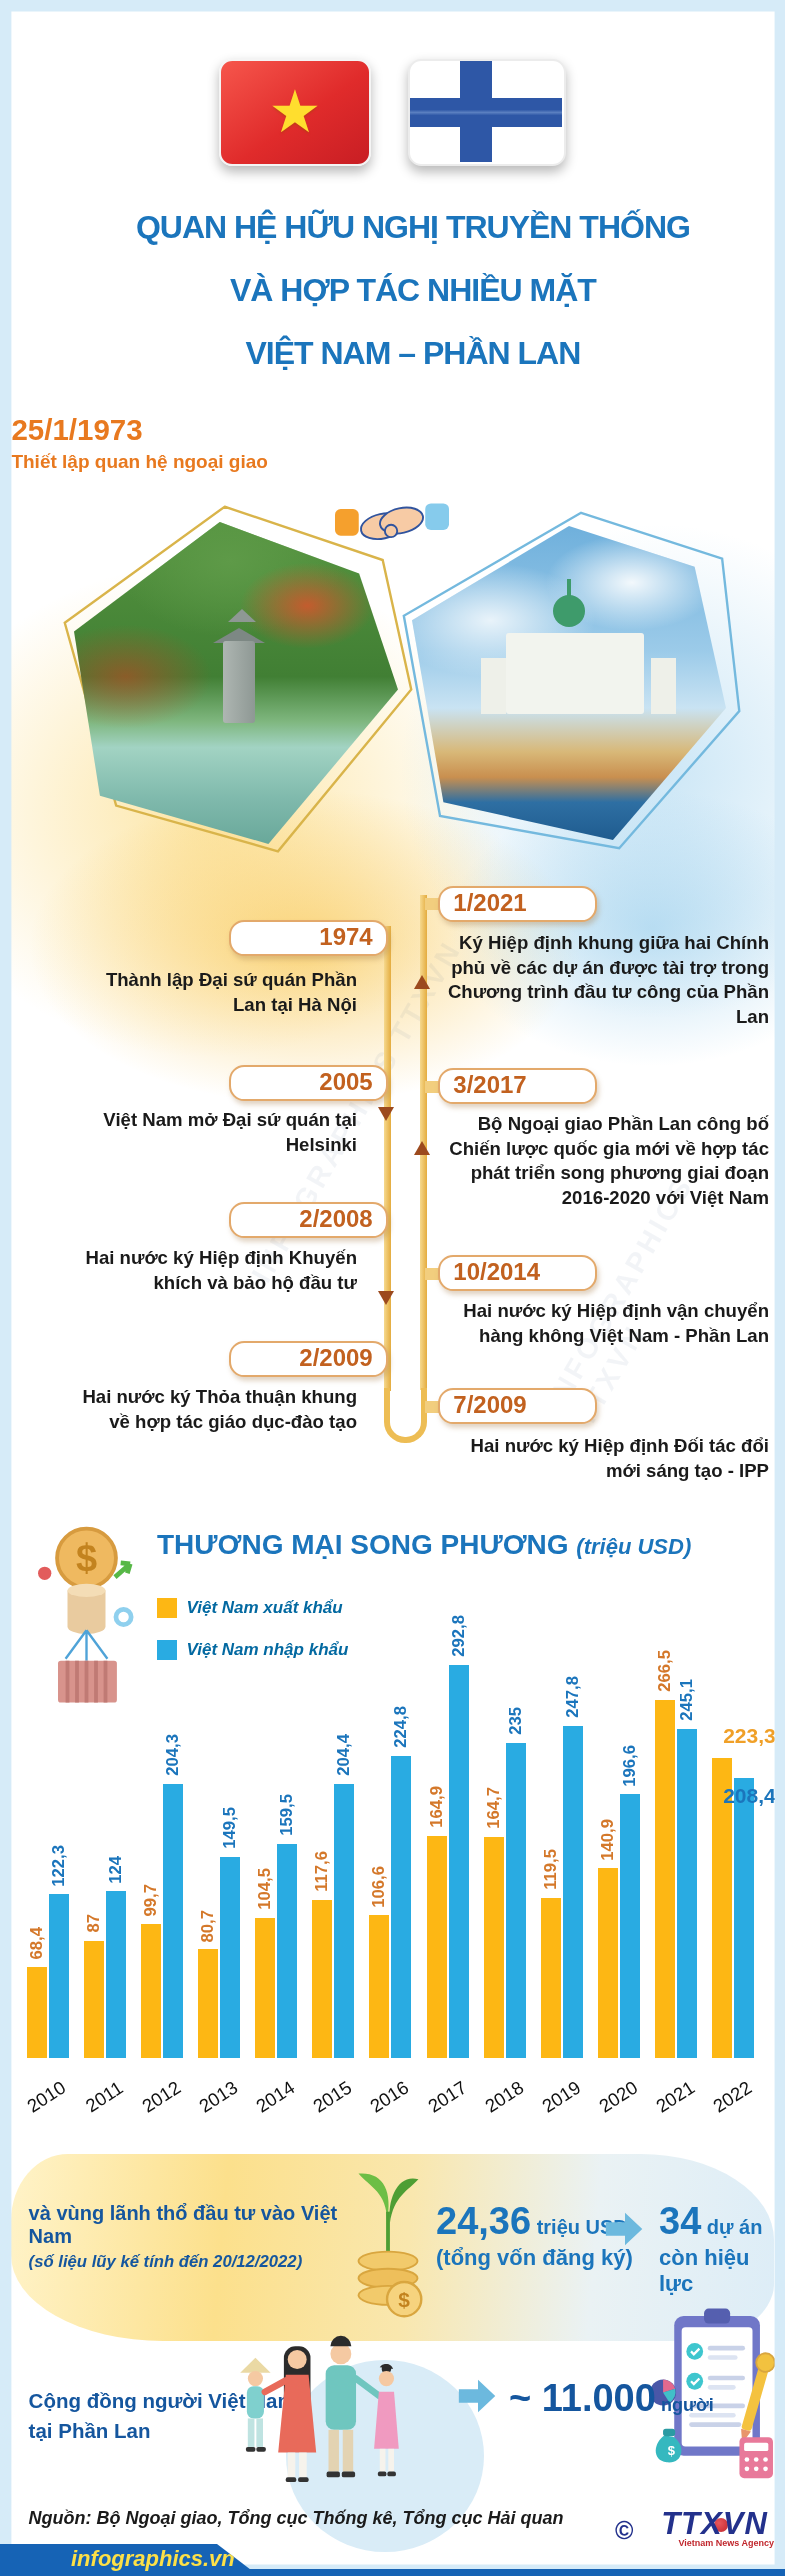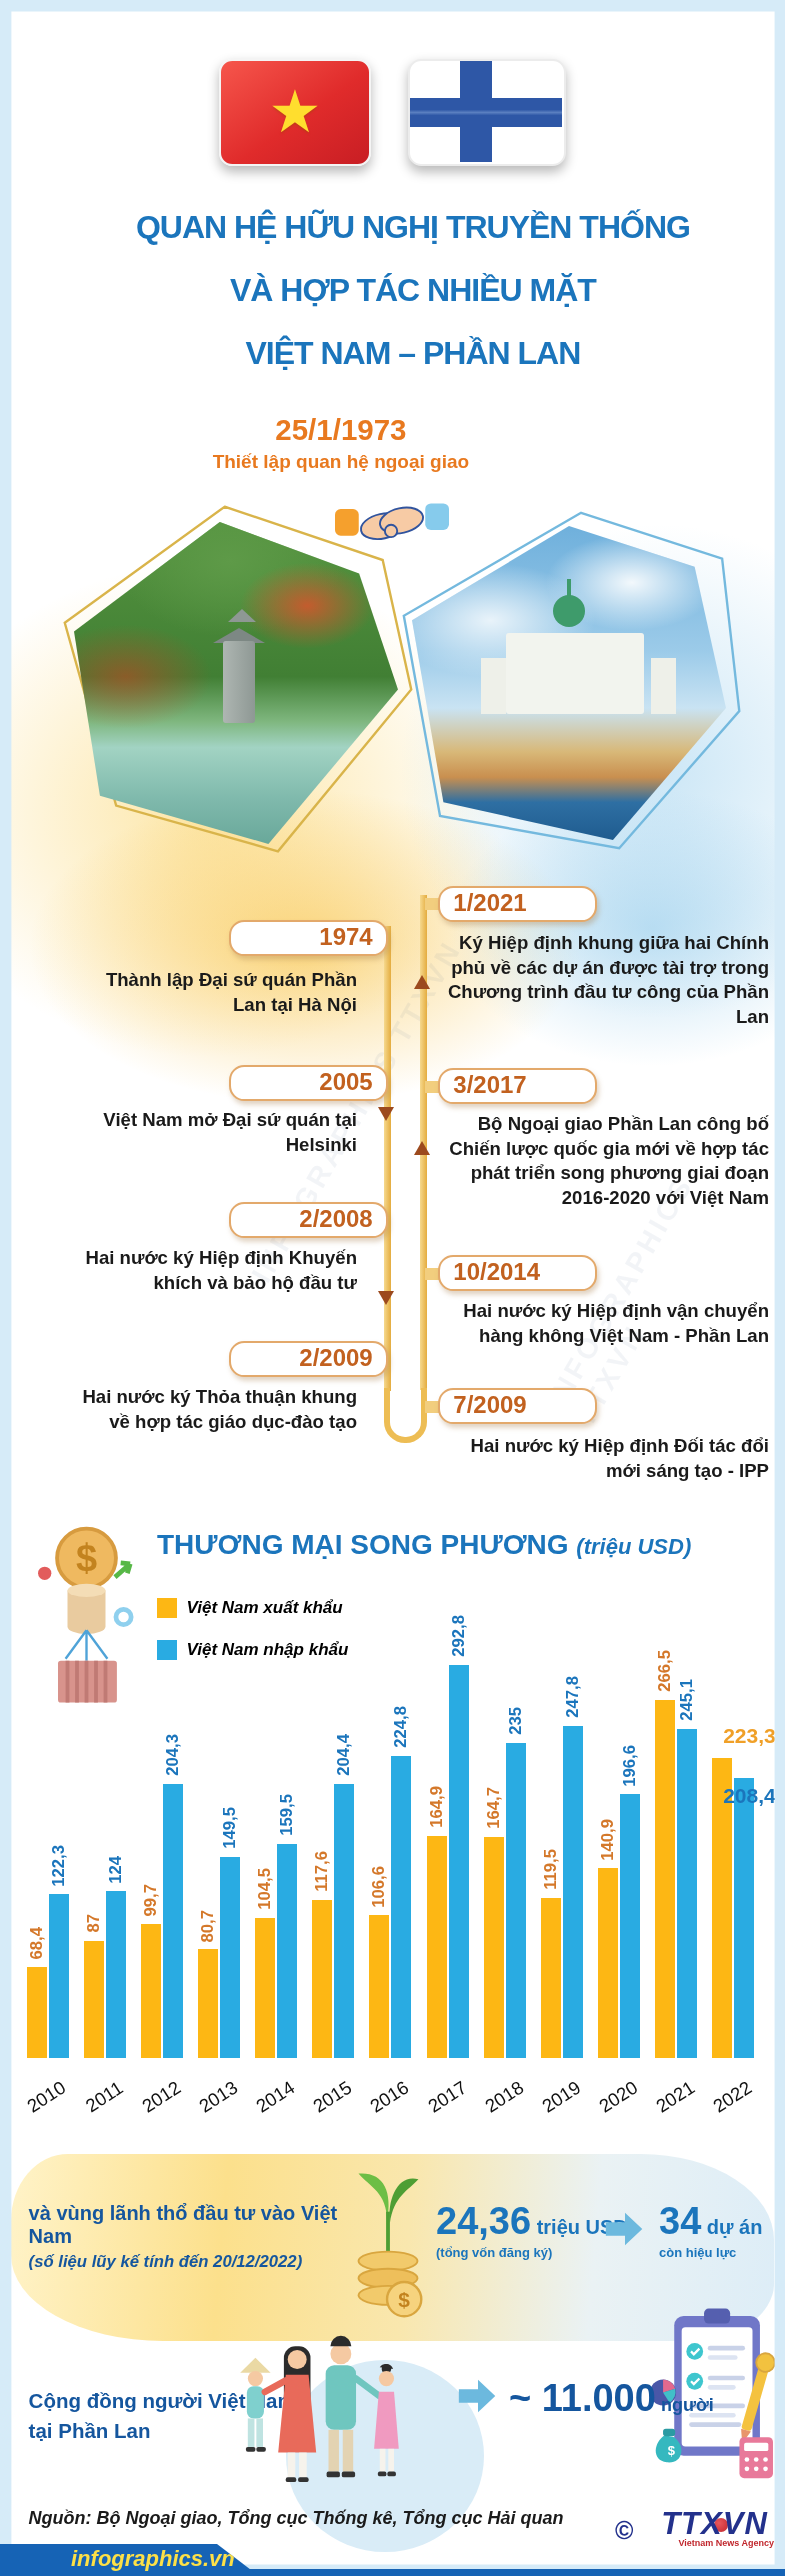--- a/index.html
+++ b/index.html
@@ -19,21 +19,21 @@
   .flag{position:absolute;top:59px;border-radius:13.3px;box-shadow:0 5.7px 11.4px rgba(0,0,0,.28);z-index:2;}
   .flag-vn{left:219px;width:152px;height:107px;background:linear-gradient(145deg,#f6564c 0%,#e02b2b 55%,#c81e24 100%);
            display:flex;align-items:center;justify-content:center;border:2.9px solid #f4f4f4;}
   .flag-vn .star{font-size:59px;color:#ffde2e;line-height:1;text-shadow:0 1.9px 1.9px rgba(150,80,0,.35);}
   .flag-fi{left:408px;width:158px;height:107px;background:#fff;border:2.9px solid #ececec;overflow:hidden;}
   .fi-v{position:absolute;left:50px;top:0;width:32px;height:101px;background:#2e57a6;}
   .fi-h{position:absolute;left:0;top:37px;width:152px;height:28.6px;background:linear-gradient(180deg,#2e57a6 0%,#2e57a6 40%,#5a7fc0 50%,#2e57a6 60%,#2e57a6 100%);}
   
   .title{left:11.4px;top:196px;width:763px;text-align:center;color:#1b75bc;font-weight:800;z-index:2;}
   .title div{font-size:32px;line-height:63px;letter-spacing:-1px;margin-left:40px;}
-  .est{left:11.4px;width:659px;text-align:center;color:#e8791f;z-index:2;}
+  .est{left:11.4px;width:659px;color:#e8791f;z-index:2;}
   .est-date{top:413px;font-size:29.5px;font-weight:800;}
   .est-cap{top:451px;font-size:19px;font-weight:700;}
   .handshake{left:335px;top:488px;width:114px;height:65px;z-index:3;}
   
   .photo{position:absolute;z-index:2;}
   .photo-hanoi{left:74px;top:522px;width:324px;height:322px;
     clip-path:polygon(45% 0%,88% 16%,100% 52%,60% 100%,8% 85%,0% 34%);
     background:
       radial-gradient(67px 43px at 72% 26%,rgba(216,84,44,.85),rgba(216,84,44,0)),
       radial-gradient(86px 52px at 16% 48%,rgba(198,64,32,.55),rgba(198,64,32,0)),
@@ -70,21 +70,21 @@
   .tl-badge.r{text-align:left;}
   .tl-badge.l{text-align:right;}
   .tl-text{position:absolute;font-size:18.6px;line-height:1.33;color:#1a1a1a;font-weight:600;z-index:4;}
   .tl-text.l{left:76px;width:281px;text-align:right;}
   .tl-text.r{left:440px;width:329px;text-align:right;}
   
   .chart-title{left:157px;top:1529px;font-size:28px;font-weight:800;color:#1b75bc;z-index:4;}
   .chart-title .unit{font-size:22px;font-weight:600;font-style:italic;letter-spacing:0;}
   .legend-item{position:absolute;left:157px;display:flex;align-items:center;z-index:4;}
   .legend-item .swatch{width:20px;height:20px;margin-right:9.5px;}
-  .legend-item .lab{font-size:17px;font-style:italic;font-weight:700;color:#000000;}
+  .legend-item .lab{font-size:17px;font-style:italic;font-weight:700;color:#0369a1;}
   .chart-plot{position:absolute;left:19px;top:1662px;width:754px;height:396px;z-index:3;}
   .bar-group{position:absolute;bottom:0;width:42px;height:100%;}
   .bar{position:absolute;bottom:0;width:20px;}
   .bar.e{left:0;} .bar.i{left:22px;}
   .vlab{position:absolute;writing-mode:vertical-rl;transform:rotate(180deg);font-size:16.7px;font-weight:600;white-space:nowrap;}
   .vlab.e{left:0;color:#d4782a;} .vlab.i{left:22px;color:#1b75bc;}
   .hlab{position:absolute;left:-7.6px;width:90px;text-align:center;font-size:21px;font-weight:800;white-space:nowrap;}
   .hlab.e{color:#f0a028;} .hlab.i{color:#1b75bc;}
   .ylab{position:absolute;bottom:-50px;left:-13.3px;width:67px;text-align:center;font-size:18.6px;color:#111;transform:rotate(-33deg);}
   
@@ -93,21 +93,21 @@
     border-radius:57px 133px 86px 152px / 67px 86px 57px 86px;}
   .inv-text{left:28.6px;top:2200px;width:333px;color:#15569e;z-index:4;}
   .inv-text .l1{font-size:20px;font-weight:700;line-height:1.25;}
   .inv-text .rank{font-size:33px;font-weight:800;}
   .inv-text .l2{font-size:20px;font-weight:800;margin-top:1.9px;}
   .inv-text .note{font-size:16.7px;font-style:italic;font-weight:600;margin-top:3.8px;}
   .inv-plant{left:349px;top:2162px;width:78px;height:164px;z-index:4;}
   .stat{position:absolute;color:#1b75bc;z-index:4;}
   .stat .big{font-size:38px;font-weight:800;}
   .stat .unit{font-size:20px;font-weight:700;}
-  .stat .cap{font-size:13px;font-weight:700;margin-top:1.9px;}
+  .stat .cap{font-size:22px;font-weight:700;margin-top:1.9px;}
   .inv-capital{left:436px;top:2200px;}
   .inv-projects{left:659px;top:2200px;}
   .arrow-ico{position:absolute;width:46px;height:46px;z-index:4;}
   .inv-clip{left:646px;top:2303px;width:131px;height:177px;z-index:4;}
   
   .comm-circle{left:286px;top:2360px;width:198px;height:192px;border-radius:50%;background:#d9ecf7;z-index:1;}
   .comm-label{left:28.6px;top:2386px;font-size:20.5px;font-weight:800;color:#15569e;line-height:1.45;z-index:4;}
   .comm-family{left:234px;top:2333px;width:227px;height:150px;z-index:4;}
   .comm-value{left:509px;top:2377px;color:#15569e;z-index:4;}
   .comm-value .big{font-size:38px;font-weight:800;}

